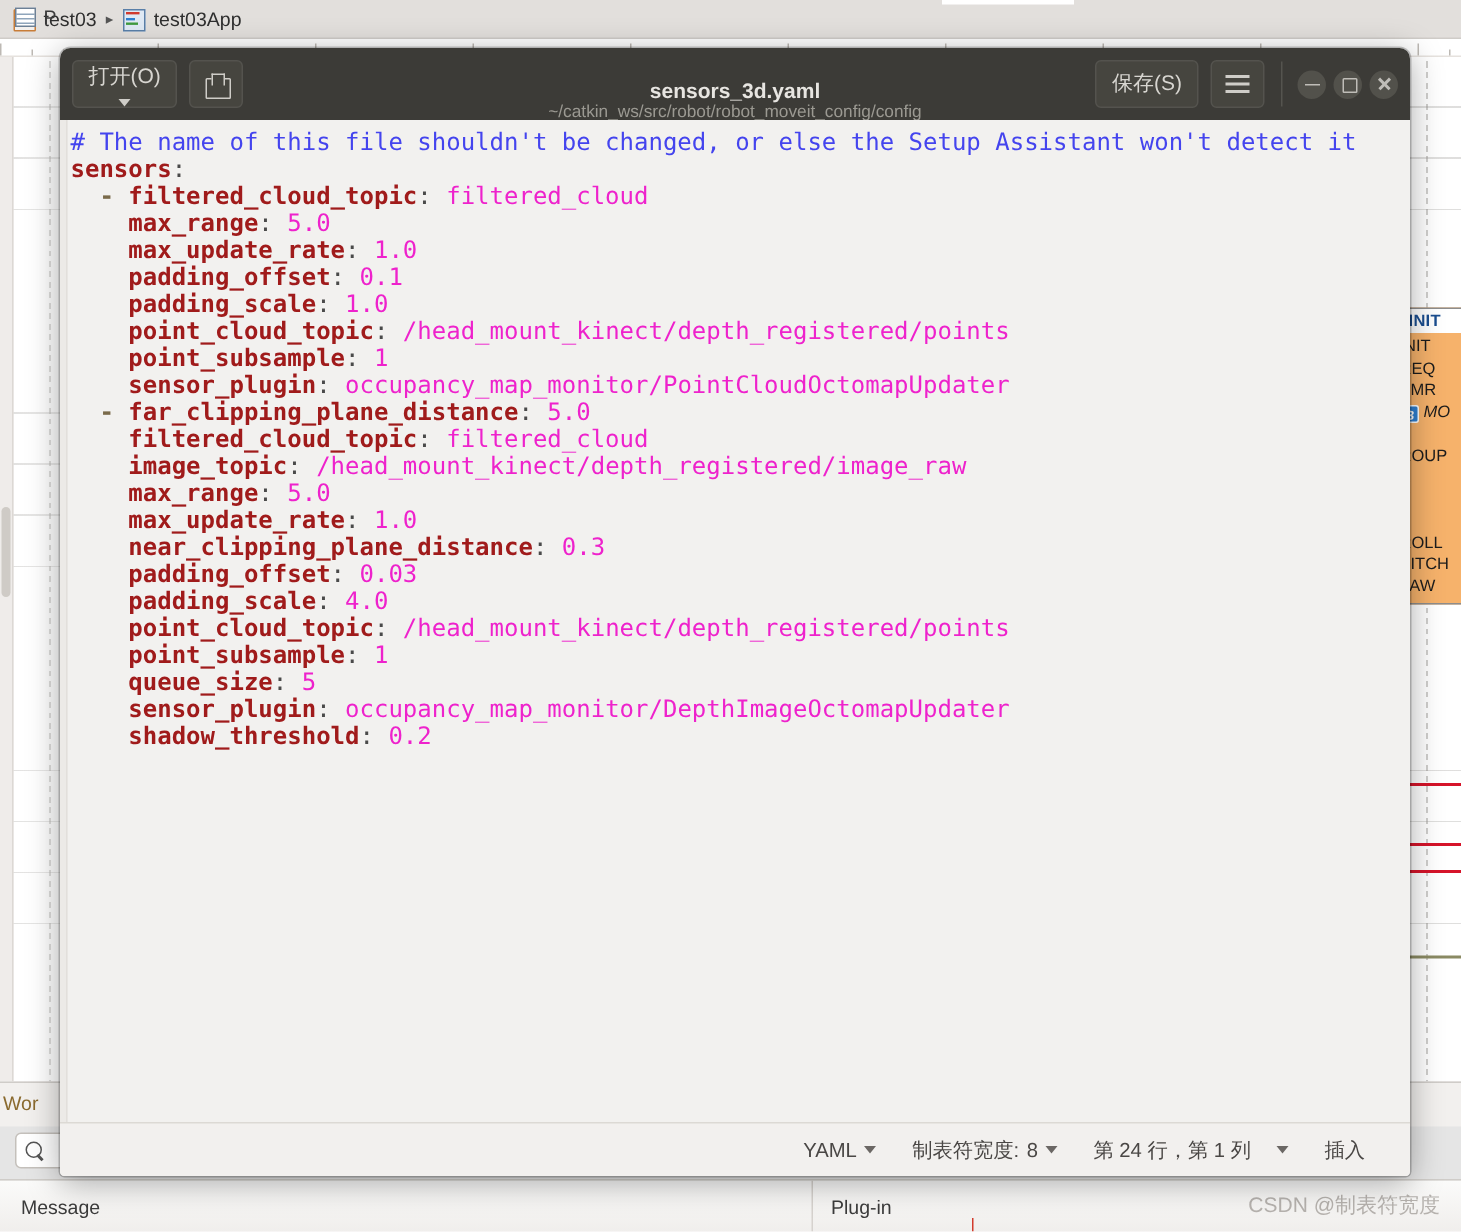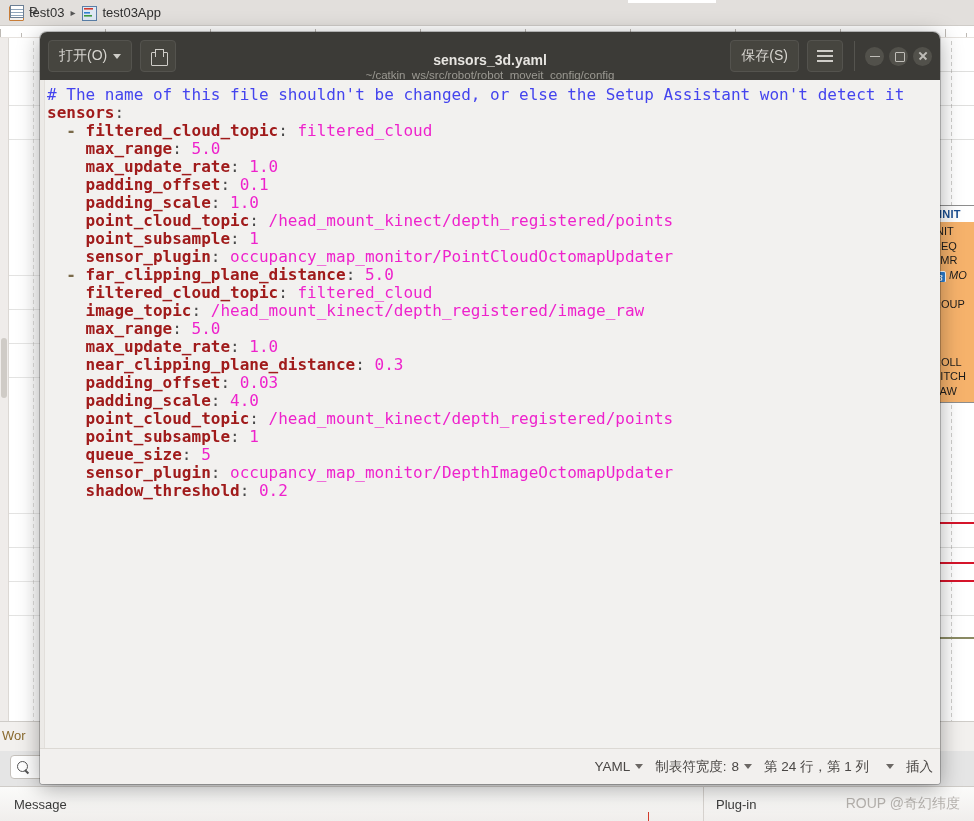--- a/index.html
+++ b/index.html
@@ -263,21 +263,21 @@
     left: 0; top: 786px;
     width: 974px; height: 35px;
     background: linear-gradient(#fbfbfa, #f0eeec);
     border-top: 1px solid #cfccc8;
     display: flex;
     align-items: center;
     font-size: 13px;
     color: #3b3b3b;
   }
   .statusbar .cell-msg {
-    width: 704px;
+    width: 542px;
     padding-left: 14px;
     border-right: 1px solid #d6d2ce;
     height: 100%;
     display: flex; align-items: center;
   }
   .statusbar .cell-plug {
     flex: 1;
     padding-left: 12px;
     height: 100%;
     display: flex; align-items: center;
@@ -323,20 +323,21 @@
     background: #46453f;
     border-radius: 4px;
     color: #d7d5d0;
     font-size: 14px;
     display: flex;
     align-items: center;
     justify-content: center;
     padding: 0 10px;
     gap: 6px;
     cursor: pointer;
+    flex-direction: column;
   }
   .tb-btn.icononly { width: 36px; padding: 0; }
   .caret-down {
     width: 0; height: 0;
     border-left: 4.5px solid transparent;
     border-right: 4.5px solid transparent;
     border-top: 5px solid #cfcdc8;
     display: inline-block;
   }
   .save-icon {
@@ -456,22 +457,22 @@
   .c-dash    { color: #7a6a4a; font-weight: bold; }
 
   .editor-status {
     height: 36px;
     flex: 0 0 auto;
     background: #f2f0ee;
     border-top: 1px solid #dcd9d4;
     display: flex;
     align-items: center;
     justify-content: flex-end;
-    gap: 12px;
-    padding-right: 7px;
+    gap: 24px;
+    padding-right: 30px;
     font-size: 13.5px;
     color: #4a4745;
   }
   .es-item { display: flex; align-items: center; gap: 5px; cursor: pointer; }
   .caret-down-dark {
     width: 0; height: 0;
     border-left: 4.5px solid transparent;
     border-right: 4.5px solid transparent;
     border-top: 5px solid #6b6764;
     display: inline-block;
@@ -584,21 +585,21 @@
     <span class="mag"></span>
     <input type="text" style="border: none; outline: none; flex: 1 1 0%; font-size: 13px; background: transparent;" placeholder="">
   </div>
 
   <div class="statusbar">
     <div class="cell-msg">
       <span>Message</span>
     </div>
     <div class="cell-plug">
       <span>Plug-in</span>
-      <span class="watermark">ROUP @奇幻纬度</span>
+      <span class="watermark">CSDN @制表符宽度</span>
     </div>
   </div>
   <div class="red-tick"></div>
 
   <div class="editor">
 
     <div class="titlebar">
       <div style="display:flex;align-items:center;gap:8px;z-index:2;">
         <div class="tb-btn">
           <span>打开(O)</span>

